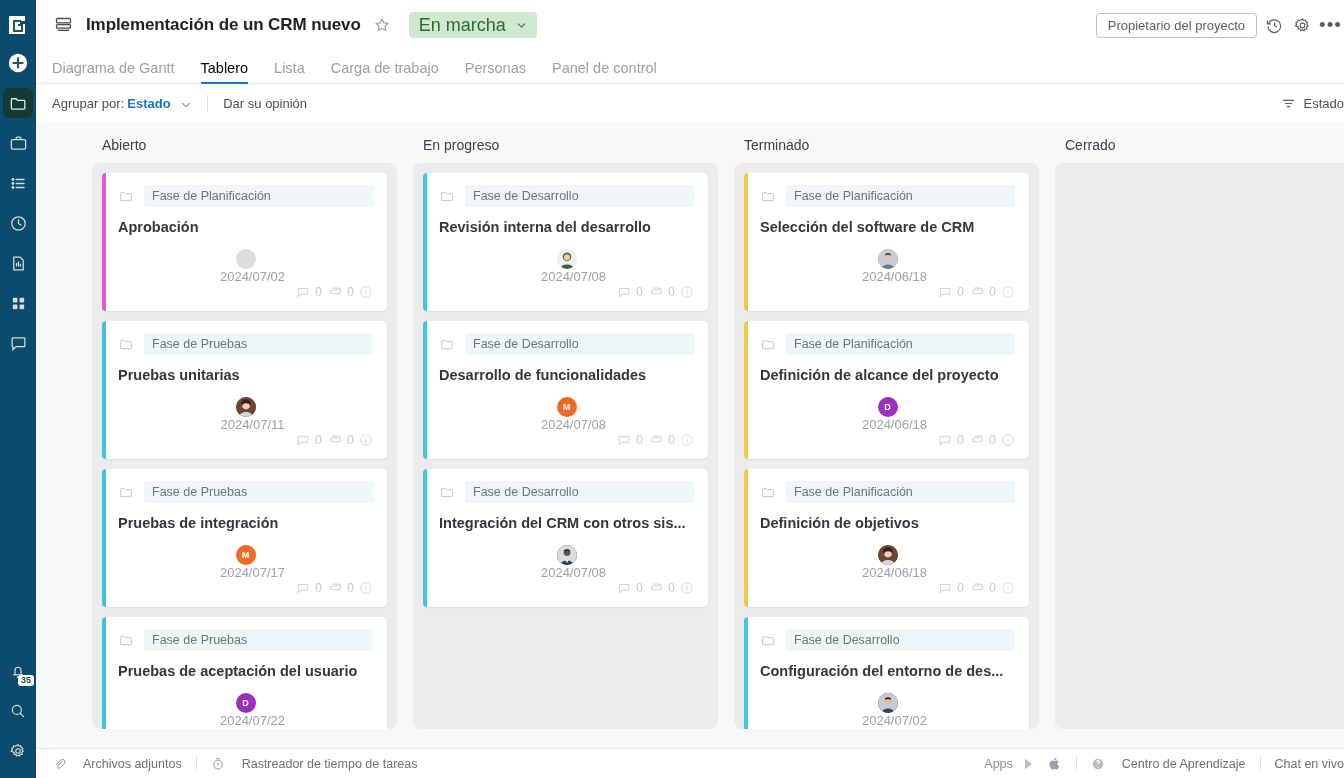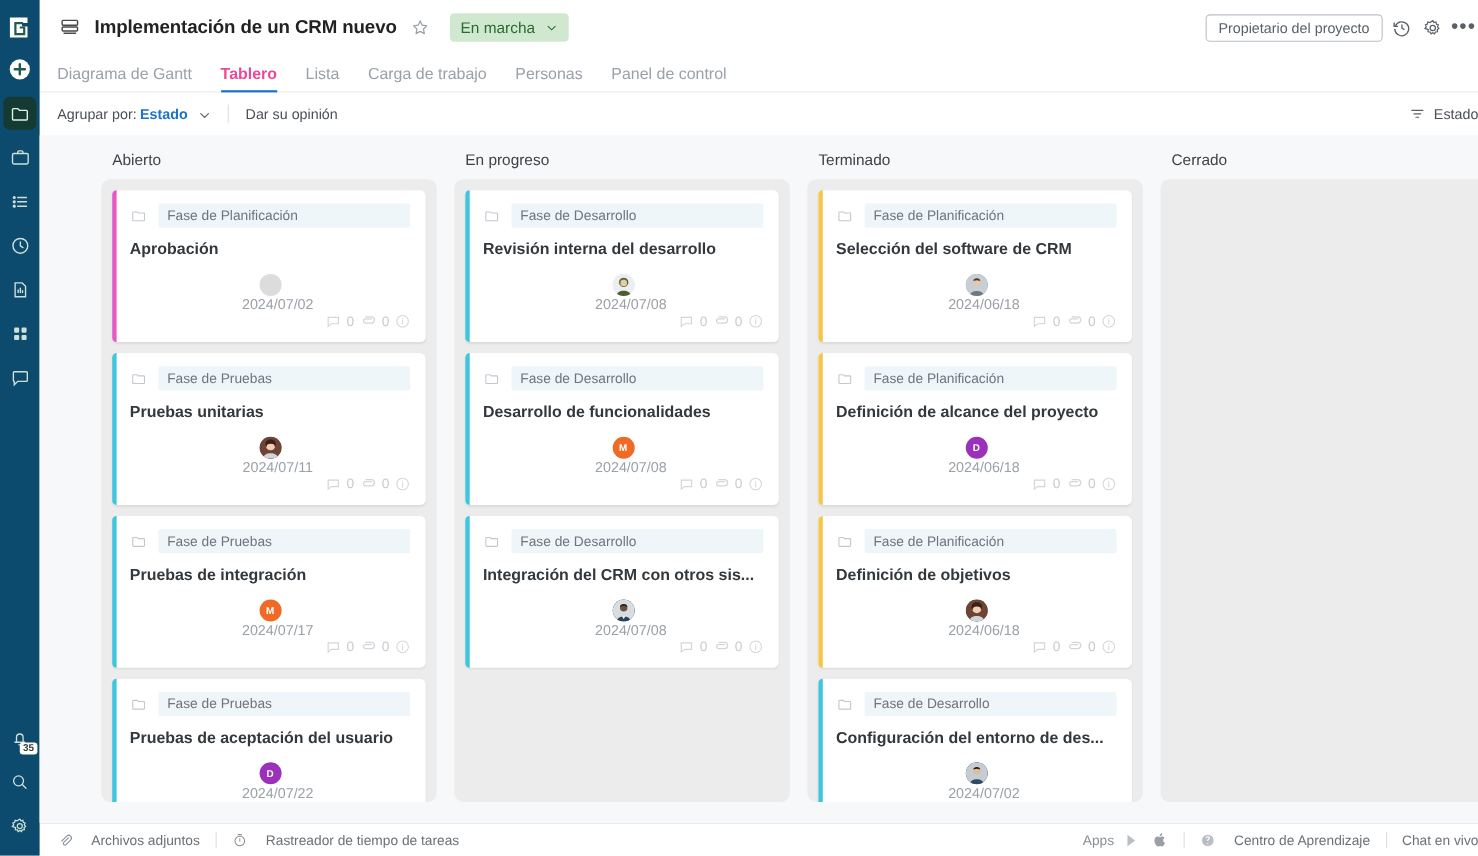--- a/index.html
+++ b/index.html
@@ -36,36 +36,36 @@
   .main { flex: 1 1 auto; display: flex; flex-direction: column; height: 778px; background: #ffffff; }
 
   
   .hdr { height: 50px; display: flex; align-items: center; padding: 0 18px 0 16px; flex: 0 0 50px; }
   .hdr-icon { width: 22px; height: 22px; display:flex; align-items:center; justify-content:center; color:#4a4a4a; }
   .hdr-title {
     font-size: 17px; font-weight: 700; color: #222; margin-left: 12px; letter-spacing: -0.1px;
   }
   .star { margin-left: 12px; color: #9aa0a6; cursor:pointer; display:flex; }
   .status-pill {
-    margin-left: 18px; background: #cfe8cf; color: #2b6b33; font-size: 14px;
+    margin-left: 18px; background: #cfe8cf; color: #2b6b33; font-size: 18px;
     border-radius: 4px; height: 26px; display: flex; align-items: center; gap: 10px;
     padding: 0 10px; cursor: pointer;
   }
   .hdr-right { margin-left: auto; display: flex; align-items: center; gap: 6px; }
   .owner-chip {
     border: 1px solid #b9c0c8; border-radius: 4px; color: #5a6068; font-size: 13px;
     padding: 4px 11px; cursor: pointer; white-space: nowrap;
   }
   .ic-btn { color: #5a6068; display:flex; align-items:center; justify-content:center; cursor:pointer; width:22px;height:22px;}
   .dots { font-size: 19px; color: #5a6068; cursor: pointer; line-height: 10px; letter-spacing:1px;}
 
   
   .tabs { height: 34px; display: flex; align-items: flex-end; gap: 26px; padding: 0 16px; flex: 0 0 34px; border-bottom: 1px solid #e7e9ec; }
   .tab { font-size: 14.5px; color: #9aa1a9; padding-bottom: 7px; cursor: pointer; position: relative; }
-  .tab.active { color: #ec4899; font-weight: 700; }
+  .tab.active { color: #000000; font-weight: 400; }
   .tab.active::after {
     content: ""; position: absolute; left: 0; right: 0; bottom: -1px; height: 2.5px; background: #1a73c8;
   }
 
   
   .toolbar { height: 39px; display: flex; align-items: center; padding: 0 16px; flex: 0 0 39px; font-size: 13px; }
   .group-by { color: #4a4f55; }
   .group-by b { color: #1a73c8; font-weight: 700; margin-left: 3px; cursor: pointer;}
   .chev { display:inline-flex; margin-left:6px; color:#5a6068; vertical-align: middle; cursor:pointer;}
   .tb-div { width: 1px; height: 17px; background: #dcdfe3; margin: 0 15px; }

